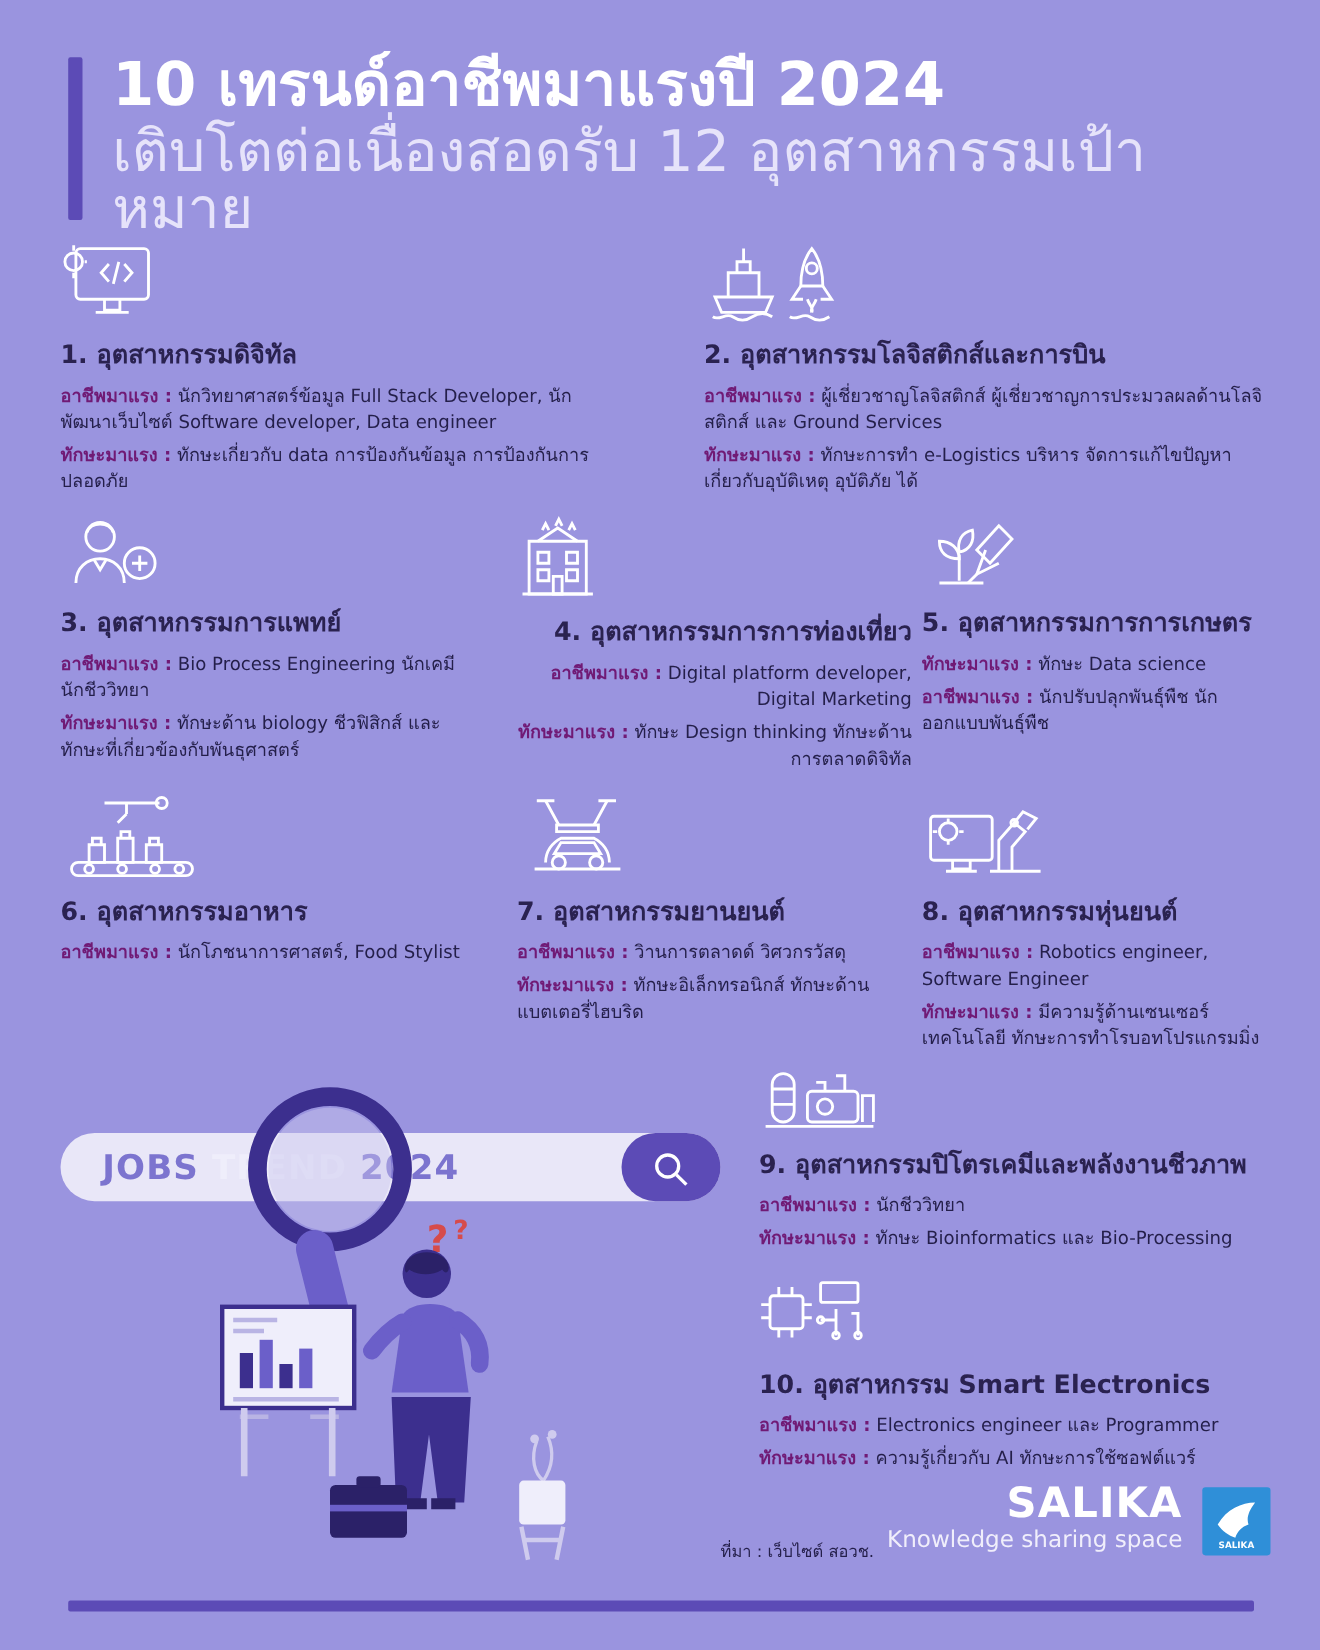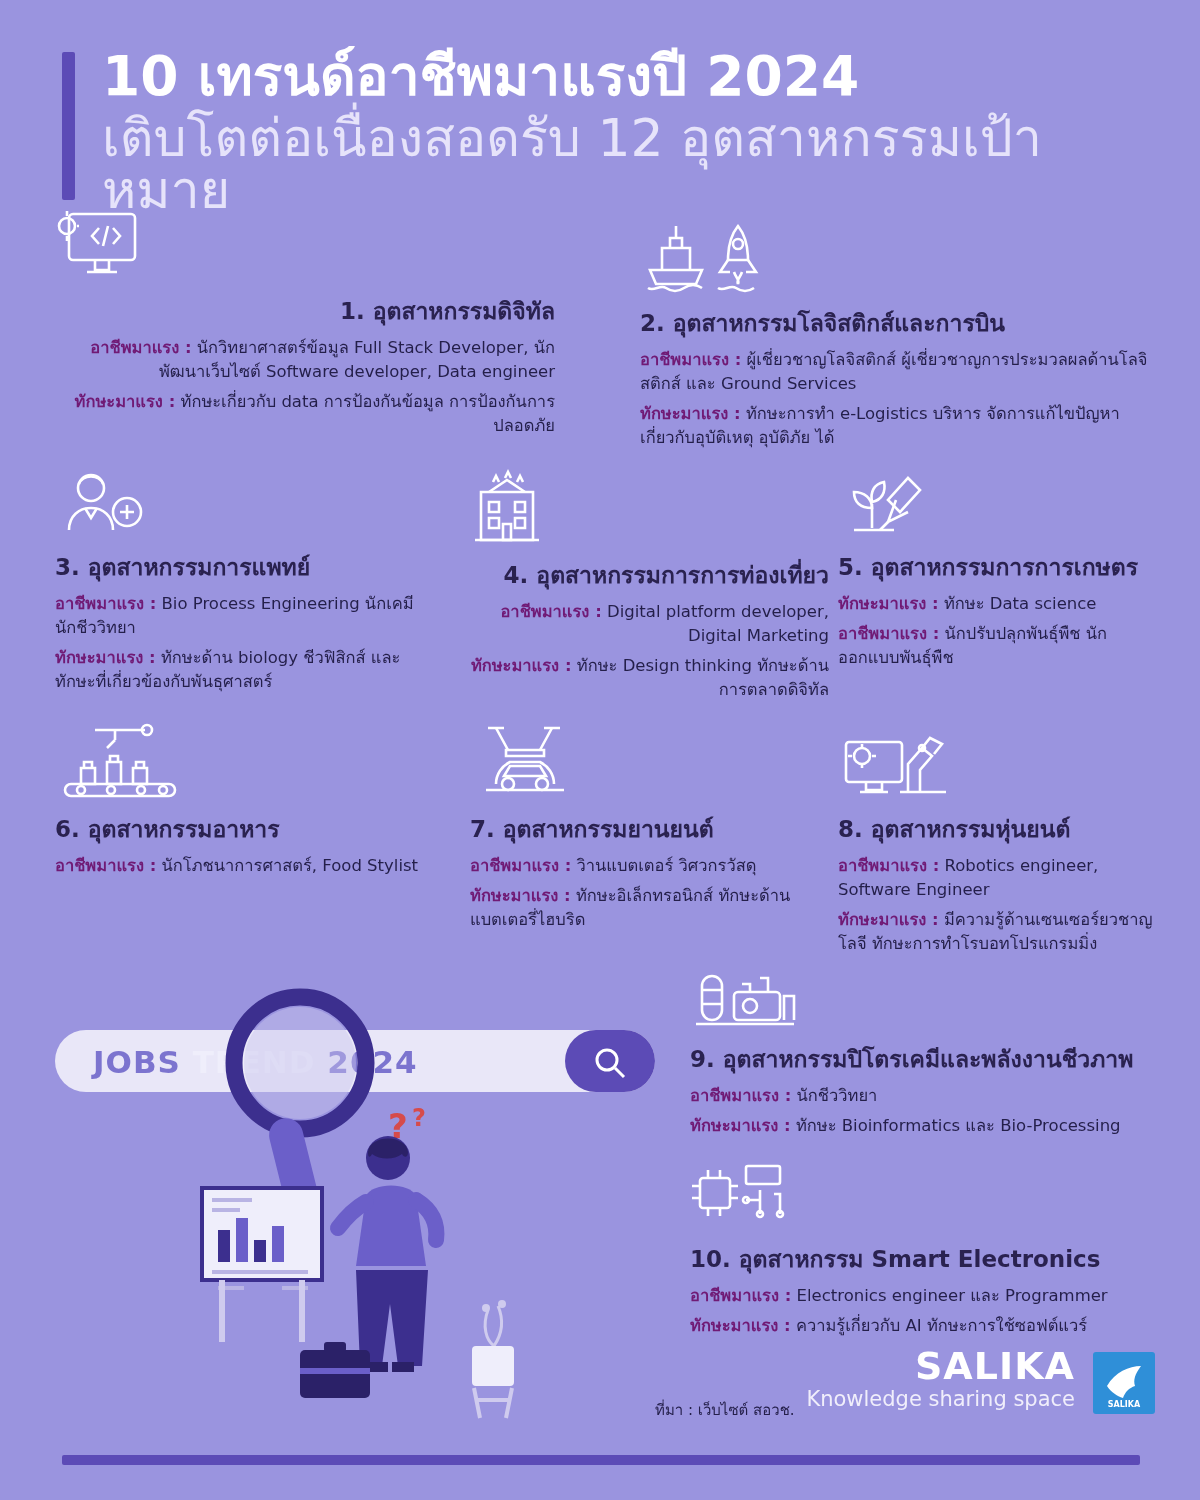--- a/index.html
+++ b/index.html
@@ -51,21 +51,21 @@
 <body>
 
 <div class="page">
 
   <div class="header">
     <div class="bar"></div>
     <h1 class="title1">10 เทรนด์อาชีพมาแรงปี 2024</h1>
     <h2 class="title2">เติบโตต่อเนื่องสอดรับ 12 อุตสาหกรรมเป้าหมาย</h2>
   </div>
 
-  <div class="item" style="left:55px;top:206px;width:500px;text-align:right;">
+  <div class="item" style="left:55px;top:218px;width:500px;">
     <span class="icon">
       <svg width="90" height="78" viewBox="0 0 90 78" fill="none" stroke="#ffffff" stroke-width="2.6">
         <rect x="14" y="8" width="66" height="46" rx="4"></rect>
         <path d="M40 54v10h14V54M32 66h30"></path>
         <path d="M44 22l-7 8 7 8M58 22l7 8-7 8M53 20l-5 20"></path>
         <circle cx="12" cy="20" r="8"></circle>
         <path d="M12 10v-5M12 35v-5M2 20h-0M22 20h2"></path>
       </svg>
     </span>
     <h3>1. อุตสาหกรรมดิจิทัล</h3>
@@ -165,40 +165,40 @@
         <path d="M18 6h16M74 6h16"></path>
         <path d="M36 28h38v6H36z"></path>
         <path d="M26 62c0-10 6-18 14-22h30c8 4 14 12 14 22"></path>
         <path d="M40 44h30l6 10H34z"></path>
         <path d="M16 68h78"></path>
         <circle cx="38" cy="62" r="6"></circle>
           <circle cx="72" cy="62" r="6"></circle>
       </svg>
     </span>
     <h3>7. อุตสาหกรรมยานยนต์</h3>
-    <p><b>อาชีพมาแรง :</b> <span>วิานแบตเตอร์ วิศวกรวัสดุ</span></p>
+    <p><b>อาชีพมาแรง :</b> <span>วิานการตลาดด์ วิศวกรวัสดุ</span></p>
     <p><b>ทักษะมาแรง :</b> <span>ทักษะอิเล็กทรอนิกส์ ทักษะด้านแบตเตอรี่ไฮบริด</span></p>
   </div>
 
   <div class="item" style="left:838px;top:722px;width:330px;">
     <span class="icon">
       <svg width="110" height="80" viewBox="0 0 110 80" fill="none" stroke="#ffffff" stroke-width="2.6">
         <rect x="8" y="20" width="56" height="40" rx="3"></rect>
         <path d="M28 60v8h16v-8M22 70h28"></path>
         <circle cx="24" cy="34" r="8"></circle>
         <path d="M24 26v-4M24 46v-4M14 34h-4M38 34h-4"></path>
         <path d="M70 70V42l14-16 10 8-12 14v22"></path>
         <path d="M84 26l8-10 12 6-8 10"></path>
         <path d="M62 70h46"></path>
         <circle cx="84" cy="26" r="3"></circle>
       </svg>
     </span>
     <h3>8. อุตสาหกรรมหุ่นยนต์</h3>
     <p><b>อาชีพมาแรง :</b> <span>Robotics engineer, Software Engineer</span></p>
-    <p><b>ทักษะมาแรง :</b> <span>มีความรู้ด้านเซนเซอร์ยวชาญโลจี ทักษะการทำโรบอทโปรแกรมมิ่ง</span></p>
+    <p><b>ทักษะมาแรง :</b> <span>มีความรู้ด้านเซนเซอร์เทคโนโลยี ทักษะการทำโรบอทโปรแกรมมิ่ง</span></p>
   </div>
 
   <div class="item" style="left:690px;top:960px;width:490px;">
     <span class="icon">
       <svg width="110" height="72" viewBox="0 0 110 72" fill="none" stroke="#ffffff" stroke-width="2.6">
         <rect x="12" y="16" width="20" height="44" rx="10"></rect>
         <path d="M12 30h20M12 44h20"></path>
         <rect x="44" y="32" width="46" height="28" rx="4"></rect>
         <circle cx="60" cy="46" r="7"></circle>
         <path d="M52 24h8v8M70 18h8v14"></path>

